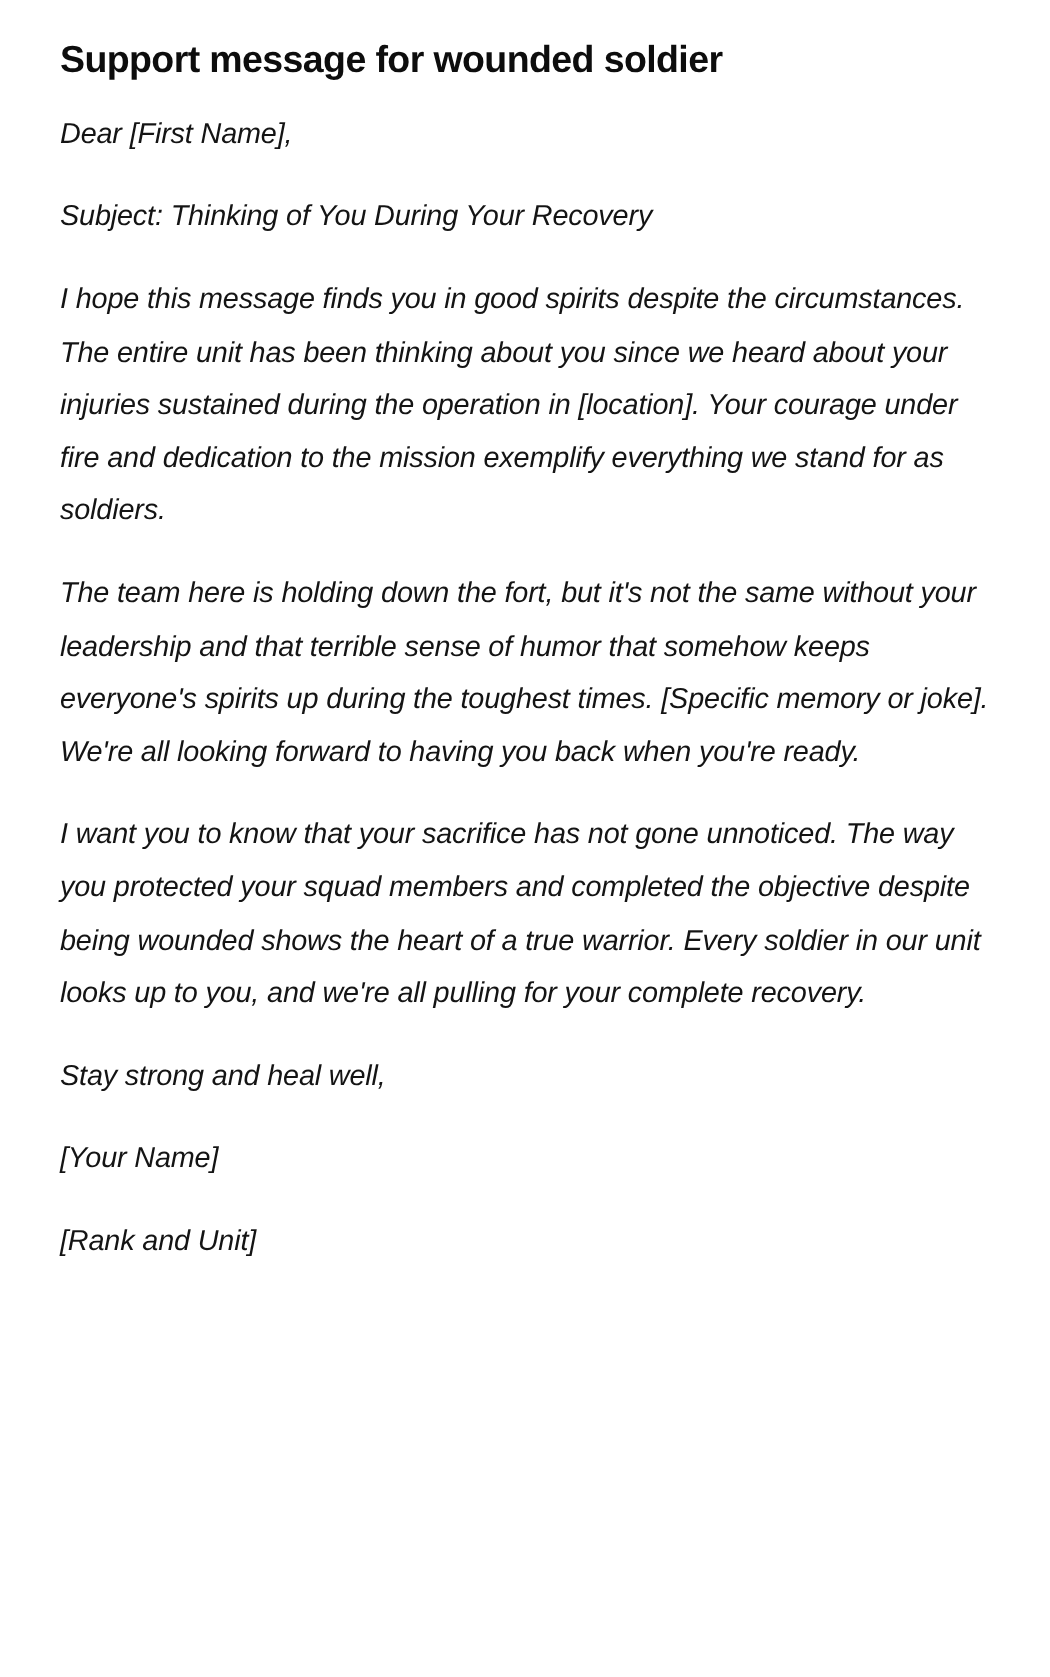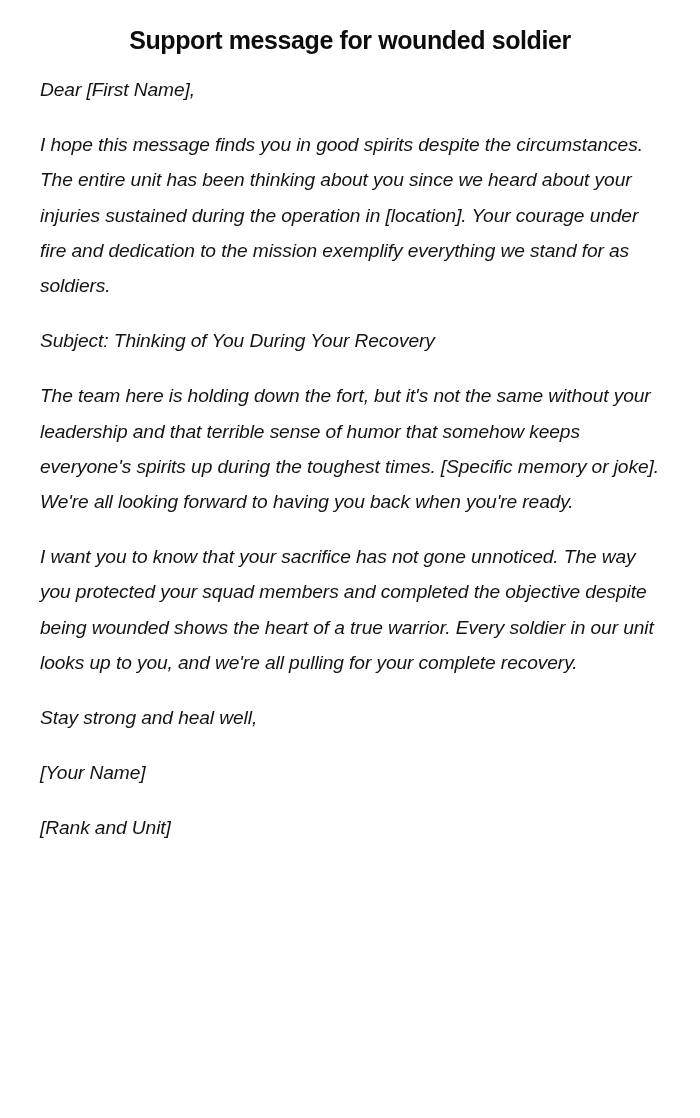--- a/index.html
+++ b/index.html
@@ -19,38 +19,37 @@
       box-sizing: border-box;
       width: 700px;
     }
     .title {
       font-size: 25px;
       font-weight: bold;
       line-height: 36px;
       margin: 0 0 14px 0;
       letter-spacing: -0.4px;
       color: #0d0d0d;
-      text-align: center;
     }
     .para {
       font-size: 19.2px;
       line-height: 35.2px;
       margin: 0 0 20px 0;
       letter-spacing: -0.1px;
       color: #141414;
       font-style: italic;
     }
     .para.last { margin-bottom: 4px; }
   </style>
 </head>
 <body>
 
 <div class="doc">
   <h1 class="title">Support message for wounded soldier</h1>
   <p class="para">Dear [First Name],</p>
+  <p class="para">Subject: Thinking of You During Your Recovery</p>
   <p class="para">I hope this message finds you in good spirits despite the circumstances. The entire unit has been thinking about you since we heard about your injuries sustained during the operation in [location]. Your courage under fire and dedication to the mission exemplify everything we stand for as soldiers.</p>
-  <p class="para">Subject: Thinking of You During Your Recovery</p>
   <p class="para">The team here is holding down the fort, but it's not the same without your leadership and that terrible sense of humor that somehow keeps everyone's spirits up during the toughest times. [Specific memory or joke]. We're all looking forward to having you back when you're ready.</p>
   <p class="para">I want you to know that your sacrifice has not gone unnoticed. The way you protected your squad members and completed the objective despite being wounded shows the heart of a true warrior. Every soldier in our unit looks up to you, and we're all pulling for your complete recovery.</p>
   <p class="para">Stay strong and heal well,</p>
   <p class="para">[Your Name]</p>
   <p class="para last">[Rank and Unit]</p>
 </div>
 
 </body></html>

